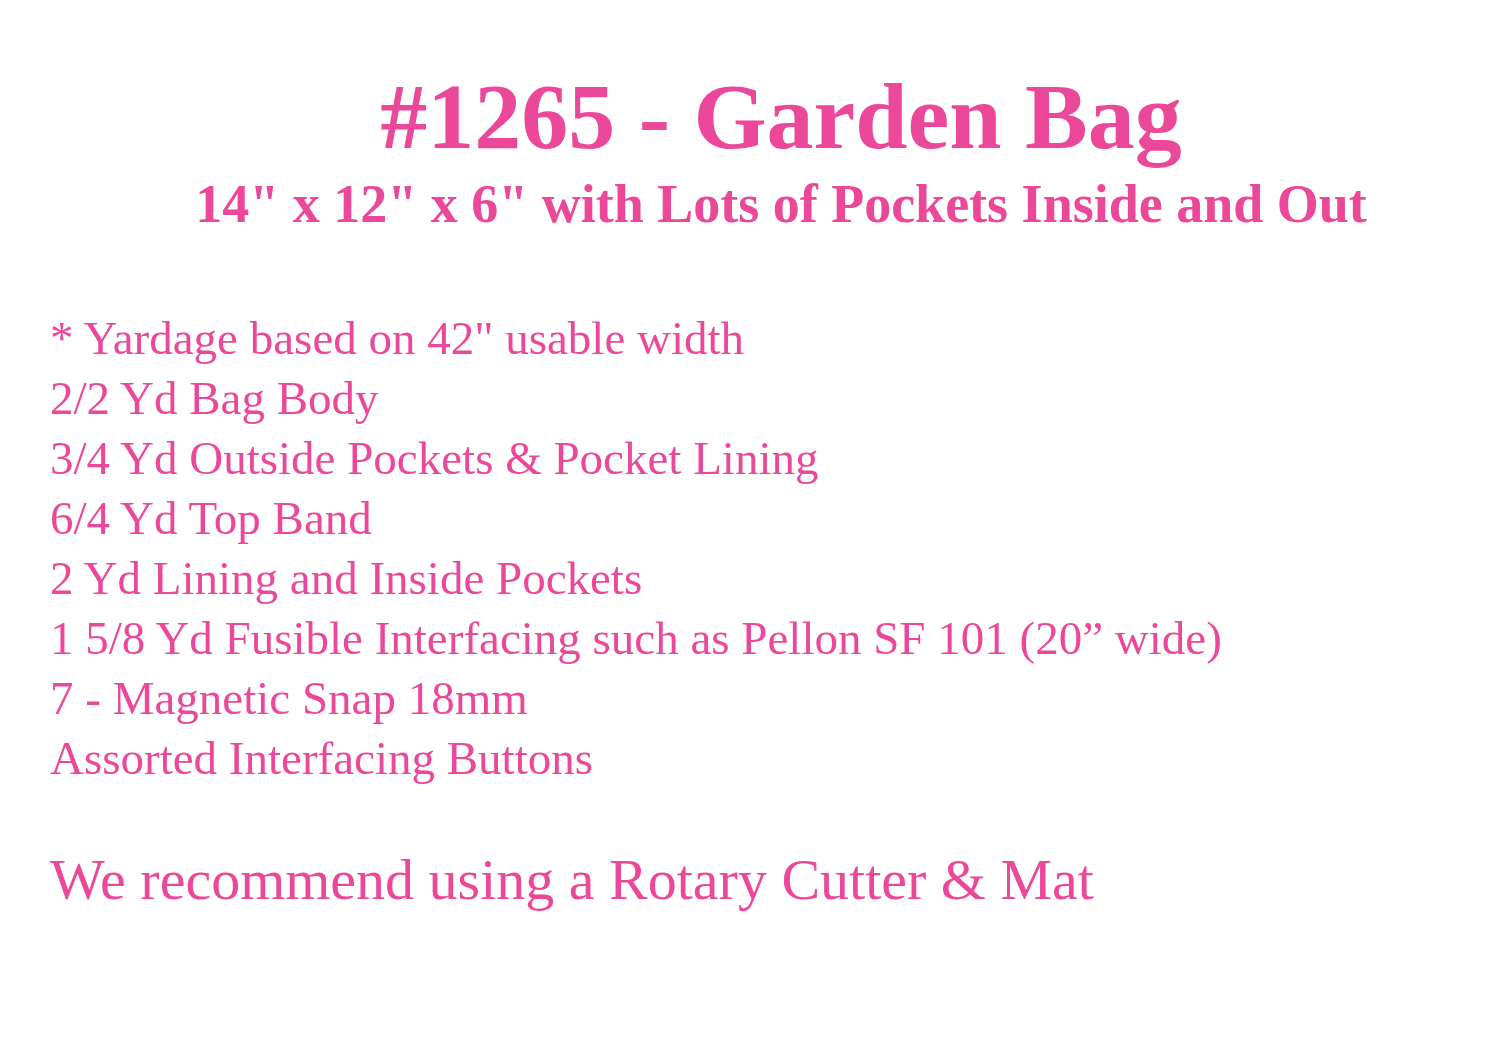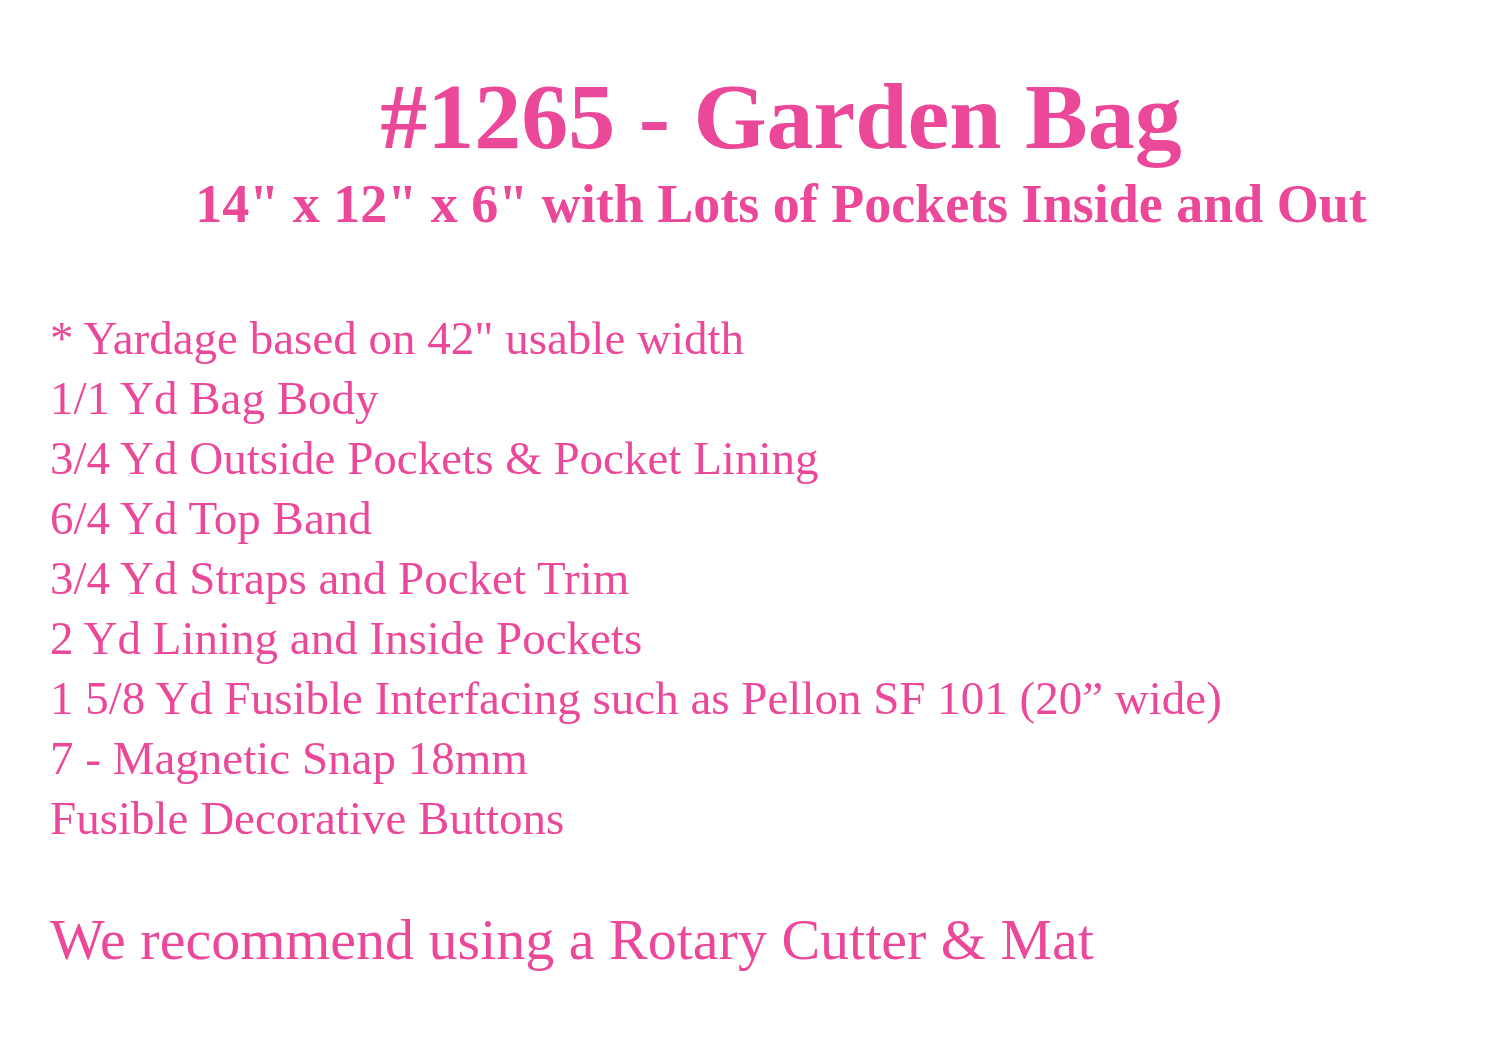--- a/index.html
+++ b/index.html
@@ -52,24 +52,23 @@
 </style>
 </head>
 <body>
 
 <div class="page">
   <div class="title">#1265 - Garden Bag</div>
   <div class="subtitle">14" x 12" x 6" with Lots of Pockets Inside and Out</div>
 
   <div class="materials">
     <div class="line">* Yardage based on 42" usable width</div>
-    <div class="line">1/1 Yd Bag Body</div>
+    <div class="line">2/2 Yd Bag Body</div>
     <div class="line">3/4 Yd Outside Pockets &amp; Pocket Lining</div>
     <div class="line">6/4 Yd Top Band</div>
-    <div class="line">3/4 Yd Straps and Pocket Trim</div>
     <div class="line">2 Yd Lining and Inside Pockets</div>
     <div class="line">1 5/8 Yd Fusible Interfacing such as Pellon SF 101 (20” wide)</div>
     <div class="line">7 - Magnetic Snap 18mm</div>
-    <div class="line">Fusible Decorative Buttons</div>
+    <div class="line">Assorted Interfacing Buttons</div>
   </div>
 
   <div class="recommendation">We recommend using a Rotary Cutter &amp; Mat</div>
 </div>
 
 </body></html>

